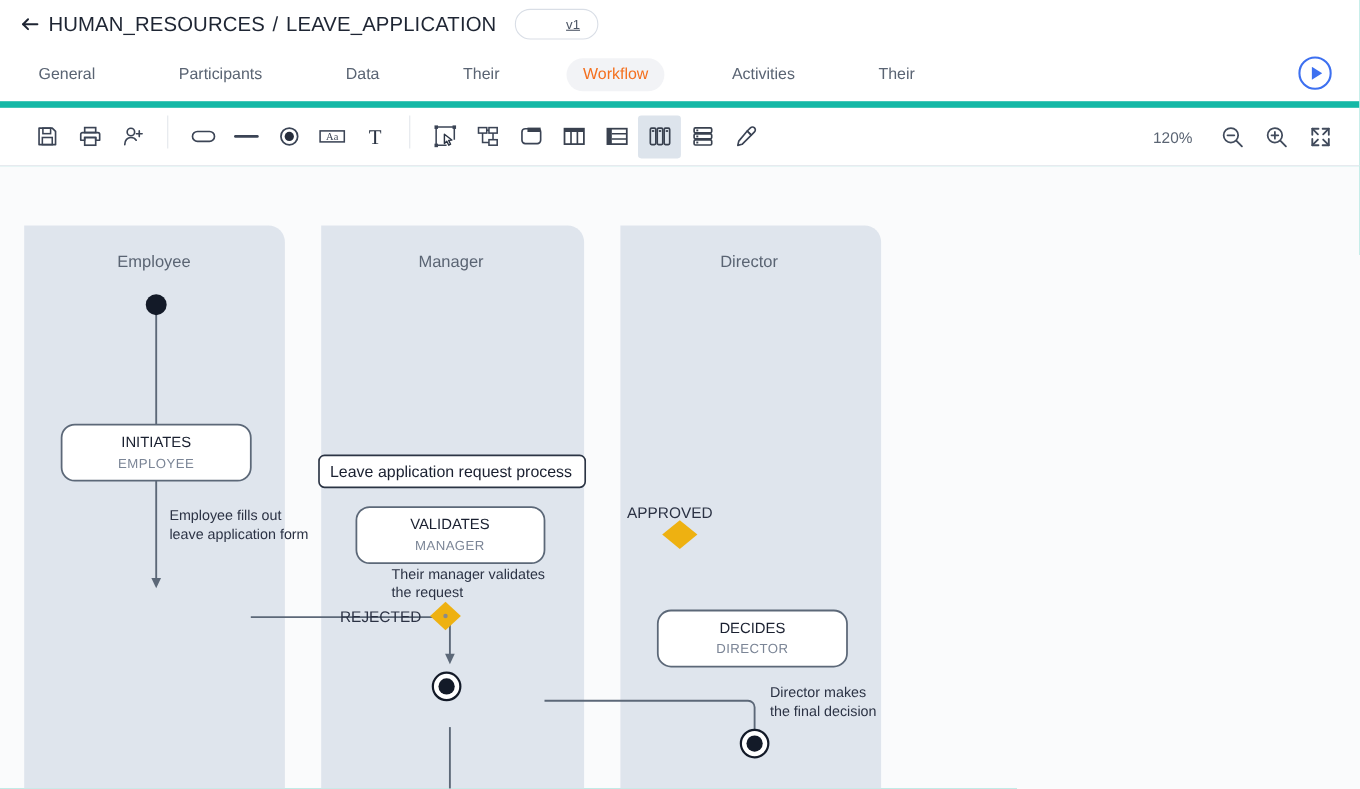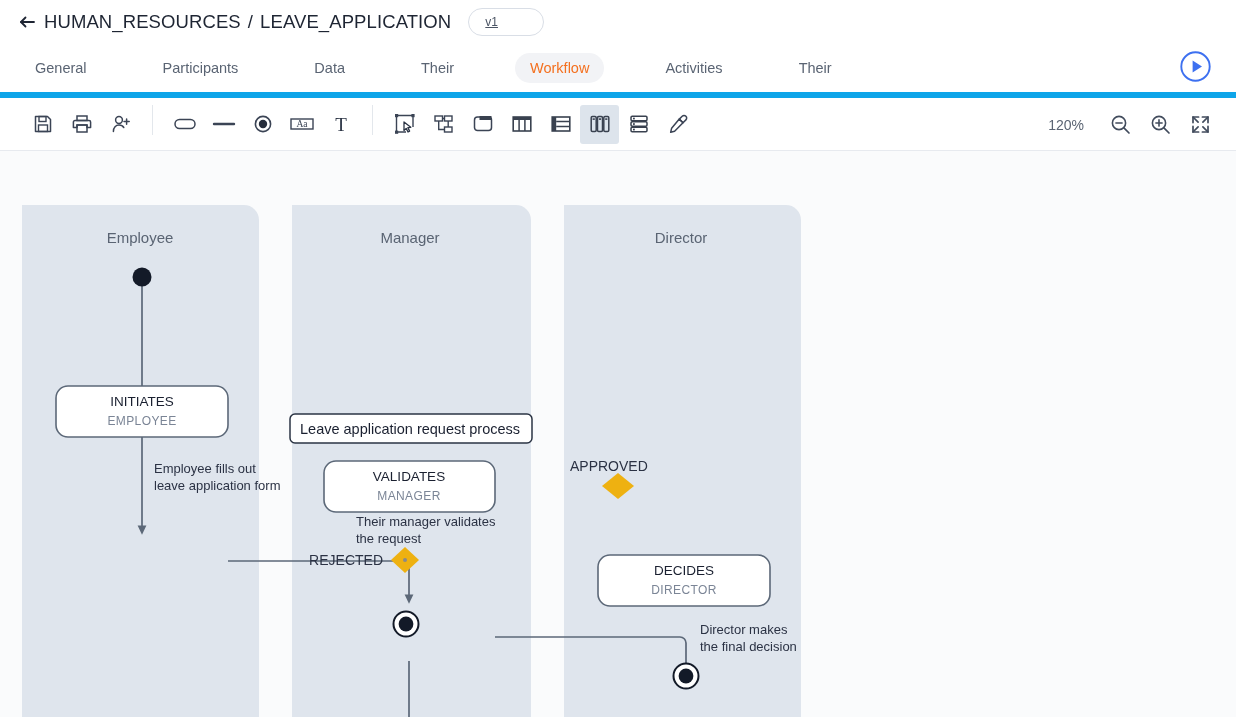--- a/index.html
+++ b/index.html
@@ -5,21 +5,21 @@
 <style>
   * { box-sizing: border-box; }
   html, body {
     margin: 0; padding: 0;
     width: 1236px; height: 717px;
     overflow: hidden;
     background: #ffffff;
     font-family: "Liberation Sans", sans-serif;
     -webkit-font-smoothing: antialiased;
   }
-  #app { position: relative; width: 1236px; height: 717px; background: #0ea5e9; }
+  #app { position: relative; width: 1236px; height: 717px; background: #14b8a6; }
 
   
   .header {
     position: absolute; left: 0; top: 0; width: 1236px; height: 92px;
     background: #ffffff;
   }
   .breadcrumb-row {
     position: absolute; left: 0; top: 0; height: 44px; width: 100%;
     display: flex; align-items: center; padding-left: 14px;
   }
@@ -28,21 +28,21 @@
     cursor: pointer; color: #1e2533; flex: 0 0 auto; margin-right: 4px;
   }
   .crumb {
     font-size: 18.5px; color: #1e2533; letter-spacing: .1px;
     white-space: nowrap; font-weight: 400;
   }
   .crumb .sep { margin: 0 7px; color: #1e2533; }
   .version-pill {
     margin-left: 17px; height: 28px; min-width: 76px;
     border: 1px solid #d9dee6; border-radius: 14px;
-    display: flex; align-items: center; justify-content: flex-start;
+    display: flex; align-items: center; justify-content: flex-end;
     font-size: 12px; color: #4c5565; background: #fff; cursor: pointer;
     padding: 0 16px;
     text-decoration: underline;
   }
   .tabs-row {
     position: absolute; left: 0; top: 44px; height: 48px; width: 100%;
     display: flex; align-items: center; padding-left: 20px; gap: 44px;
   }
   .tab {
     font-size: 14.5px; color: #5a6473; padding: 7px 15px; border-radius: 16px;

